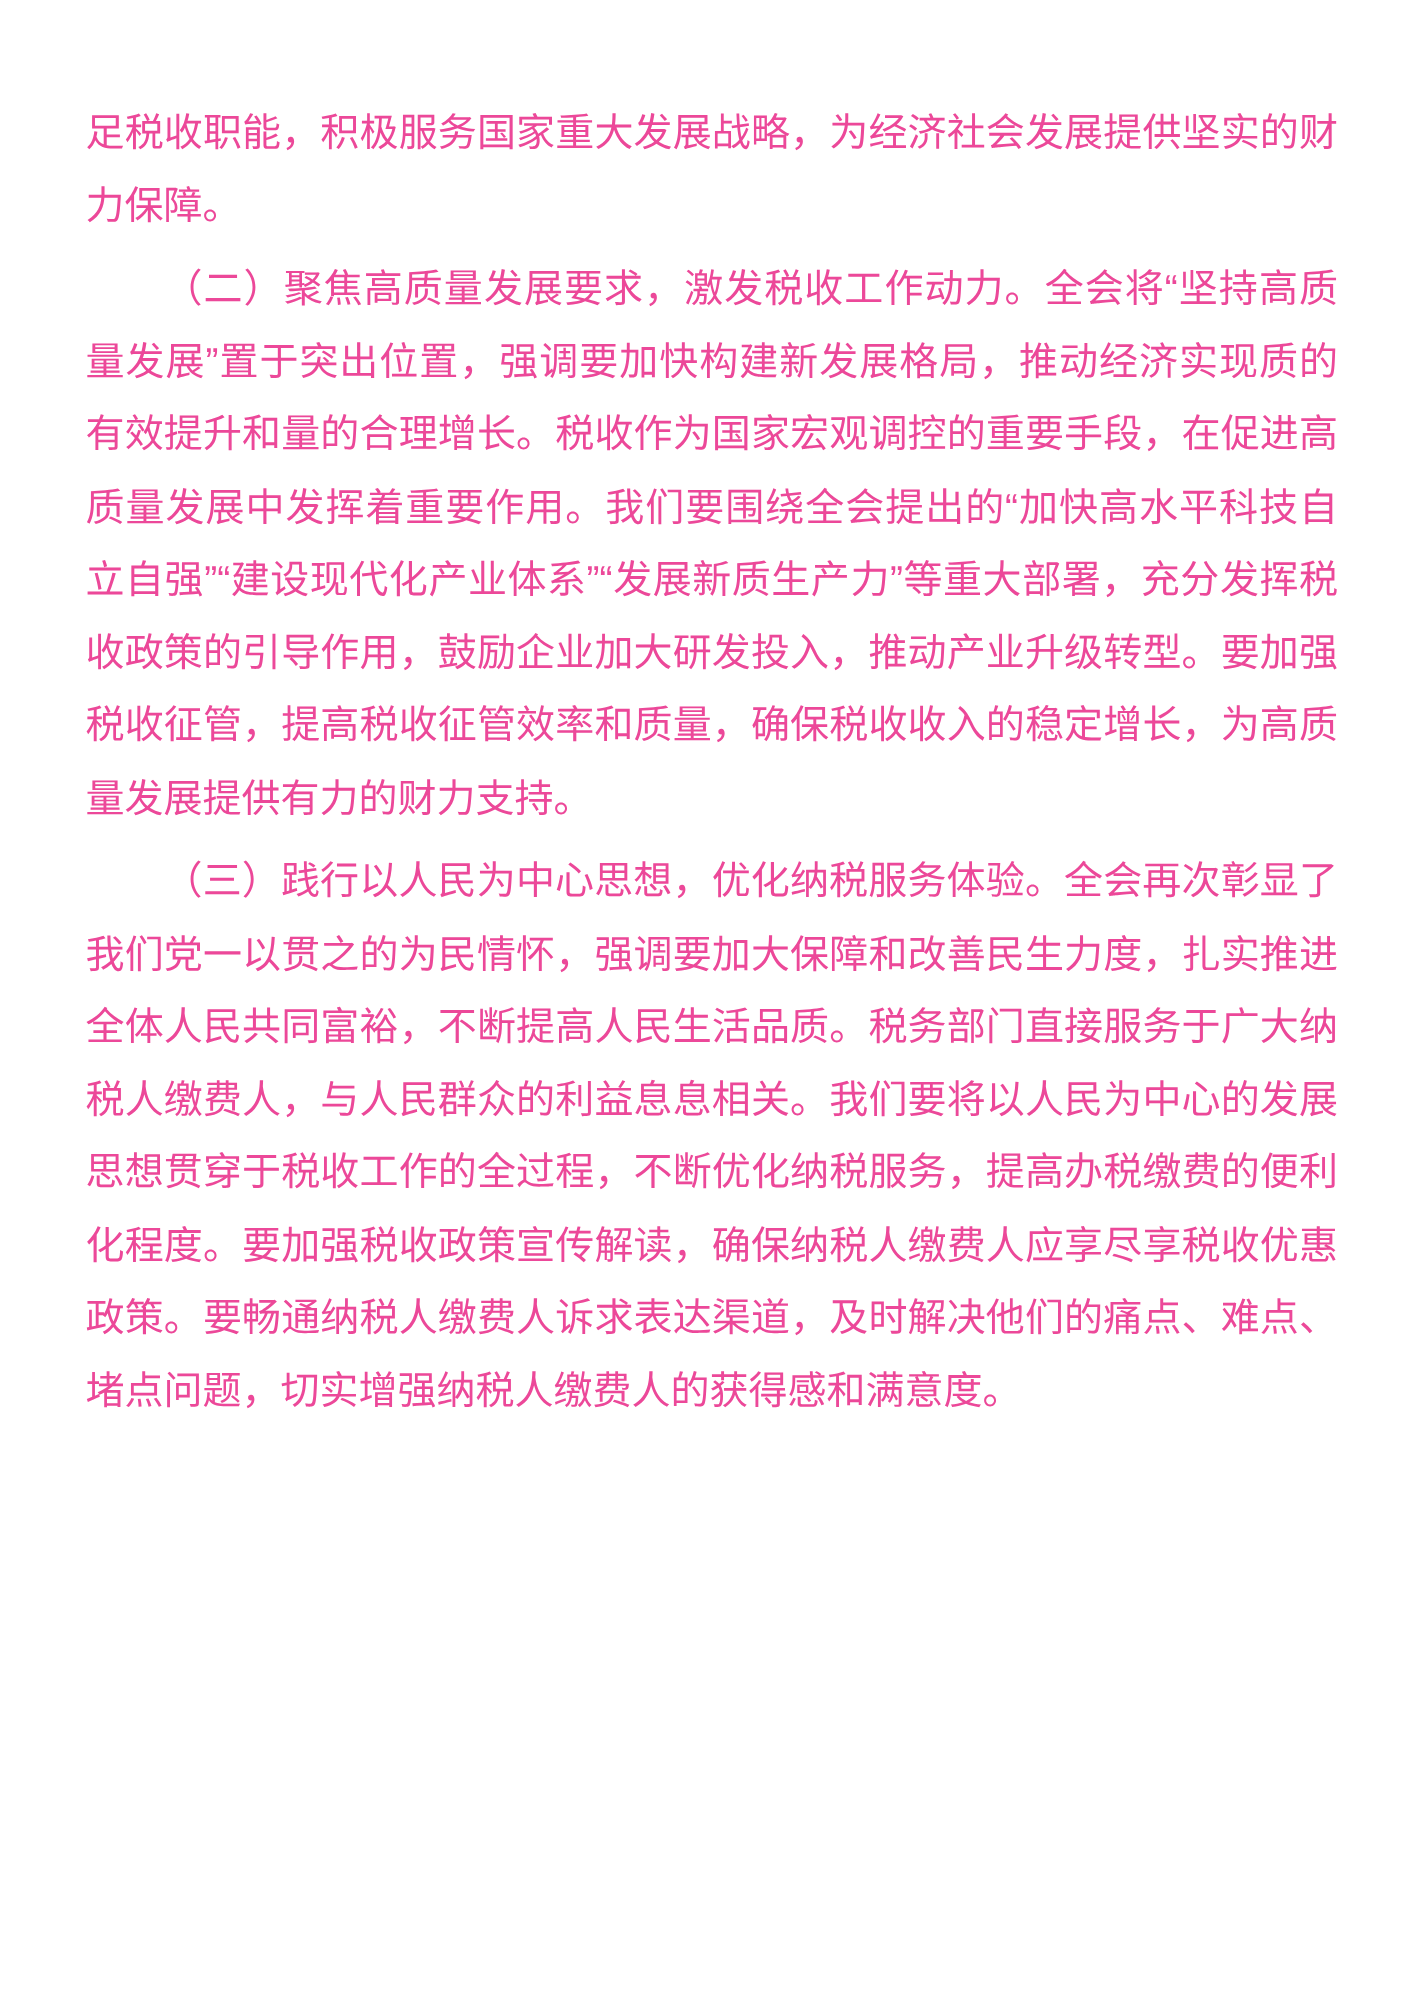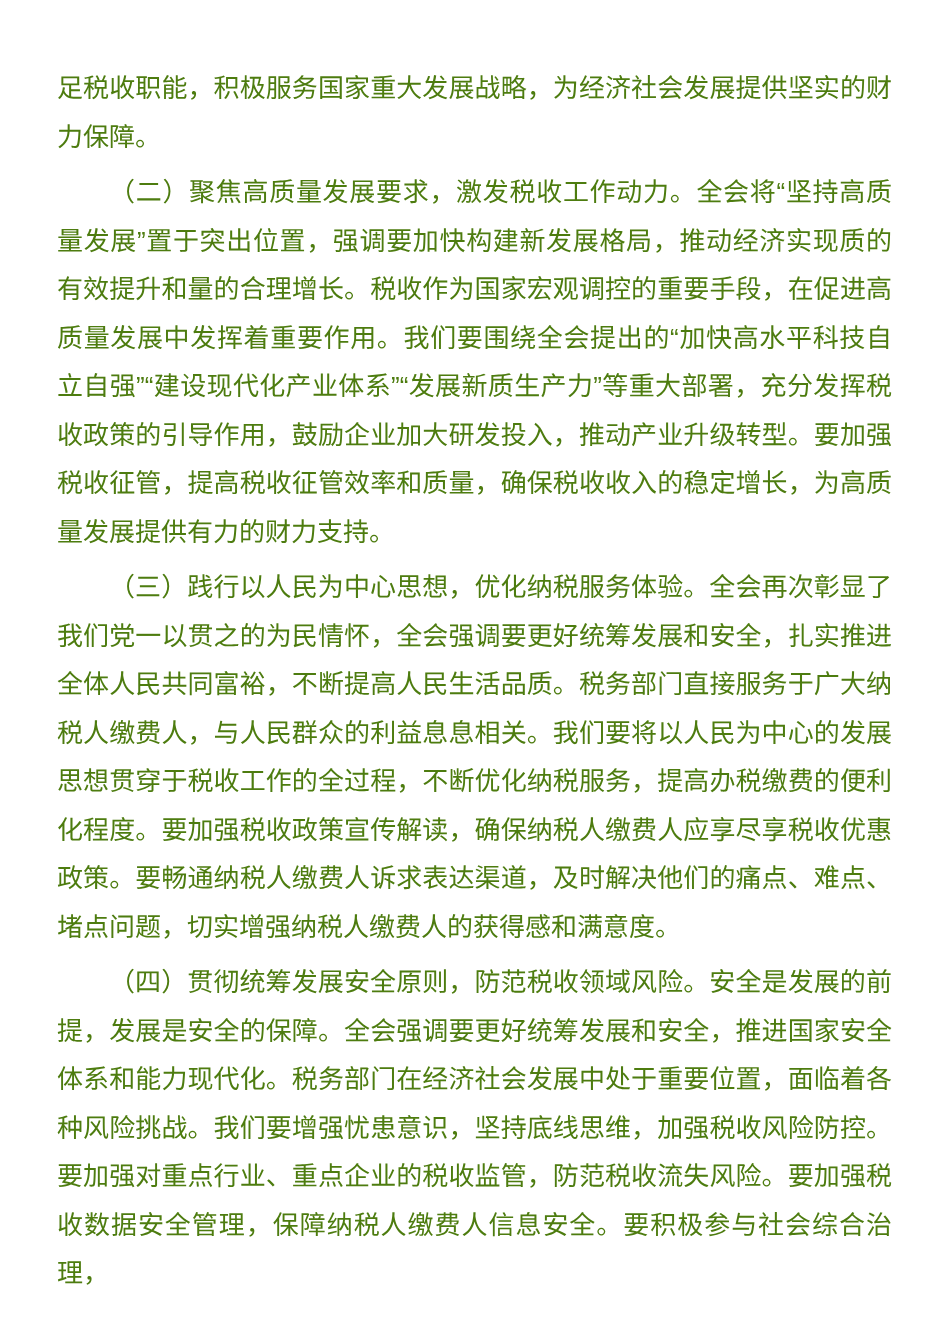--- a/index.html
+++ b/index.html
@@ -36,23 +36,22 @@
     text-indent: 2em;
     margin-top: 7px;
   }
   .lead {
     font-weight: 400;
   }
 </style>
 </head>
 <body style="background: rgb(255, 255, 255);">
 
-<div class="page" style="background: rgb(255, 255, 255); color: #4d7c0f;">
+<div class="page" style="background: rgb(255, 255, 255); color: #ec4899;">
 
   <p class="para continuation"><span>足税收职能，积极服务国家重大发展战略，为经济社会发展提供坚实的财力保障。</span></p>
 
   <p class="para section"><span class="lead">（二）聚焦高质量发展要求，激发税收工作动力。</span><span>全会将“坚持高质量发展”置于突出位置，强调要加快构建新发展格局，推动经济实现质的有效提升和量的合理增长。税收作为国家宏观调控的重要手段，在促进高质量发展中发挥着重要作用。我们要围绕全会提出的“加快高水平科技自立自强”“建设现代化产业体系”“发展新质生产力”等重大部署，充分发挥税收政策的引导作用，鼓励企业加大研发投入，推动产业升级转型。要加强税收征管，提高税收征管效率和质量，确保税收收入的稳定增长，为高质量发展提供有力的财力支持。</span></p>
 
-  <p class="para section"><span class="lead">（三）践行以人民为中心思想，优化纳税服务体验。</span><span>全会再次彰显了我们党一以贯之的为民情怀，全会强调要更好统筹发展和安全，扎实推进全体人民共同富裕，不断提高人民生活品质。税务部门直接服务于广大纳税人缴费人，与人民群众的利益息息相关。我们要将以人民为中心的发展思想贯穿于税收工作的全过程，不断优化纳税服务，提高办税缴费的便利化程度。要加强税收政策宣传解读，确保纳税人缴费人应享尽享税收优惠政策。要畅通纳税人缴费人诉求表达渠道，及时解决他们的痛点、难点、堵点问题，切实增强纳税人缴费人的获得感和满意度。</span></p>
+  <p class="para section"><span class="lead">（三）践行以人民为中心思想，优化纳税服务体验。</span><span>全会再次彰显了我们党一以贯之的为民情怀，强调要加大保障和改善民生力度，扎实推进全体人民共同富裕，不断提高人民生活品质。税务部门直接服务于广大纳税人缴费人，与人民群众的利益息息相关。我们要将以人民为中心的发展思想贯穿于税收工作的全过程，不断优化纳税服务，提高办税缴费的便利化程度。要加强税收政策宣传解读，确保纳税人缴费人应享尽享税收优惠政策。要畅通纳税人缴费人诉求表达渠道，及时解决他们的痛点、难点、堵点问题，切实增强纳税人缴费人的获得感和满意度。</span></p>
 
-  <p class="para section"><span class="lead">（四）贯彻统筹发展安全原则，防范税收领域风险。</span><span>安全是发展的前提，发展是安全的保障。全会强调要更好统筹发展和安全，推进国家安全体系和能力现代化。税务部门在经济社会发展中处于重要位置，面临着各种风险挑战。我们要增强忧患意识，坚持底线思维，加强税收风险防控。要加强对重点行业、重点企业的税收监管，防范税收流失风险。要加强税收数据安全管理，保障纳税人缴费人信息安全。要积极参与社会综合治理，</span></p>
 
 </div>
 
 </body></html>

